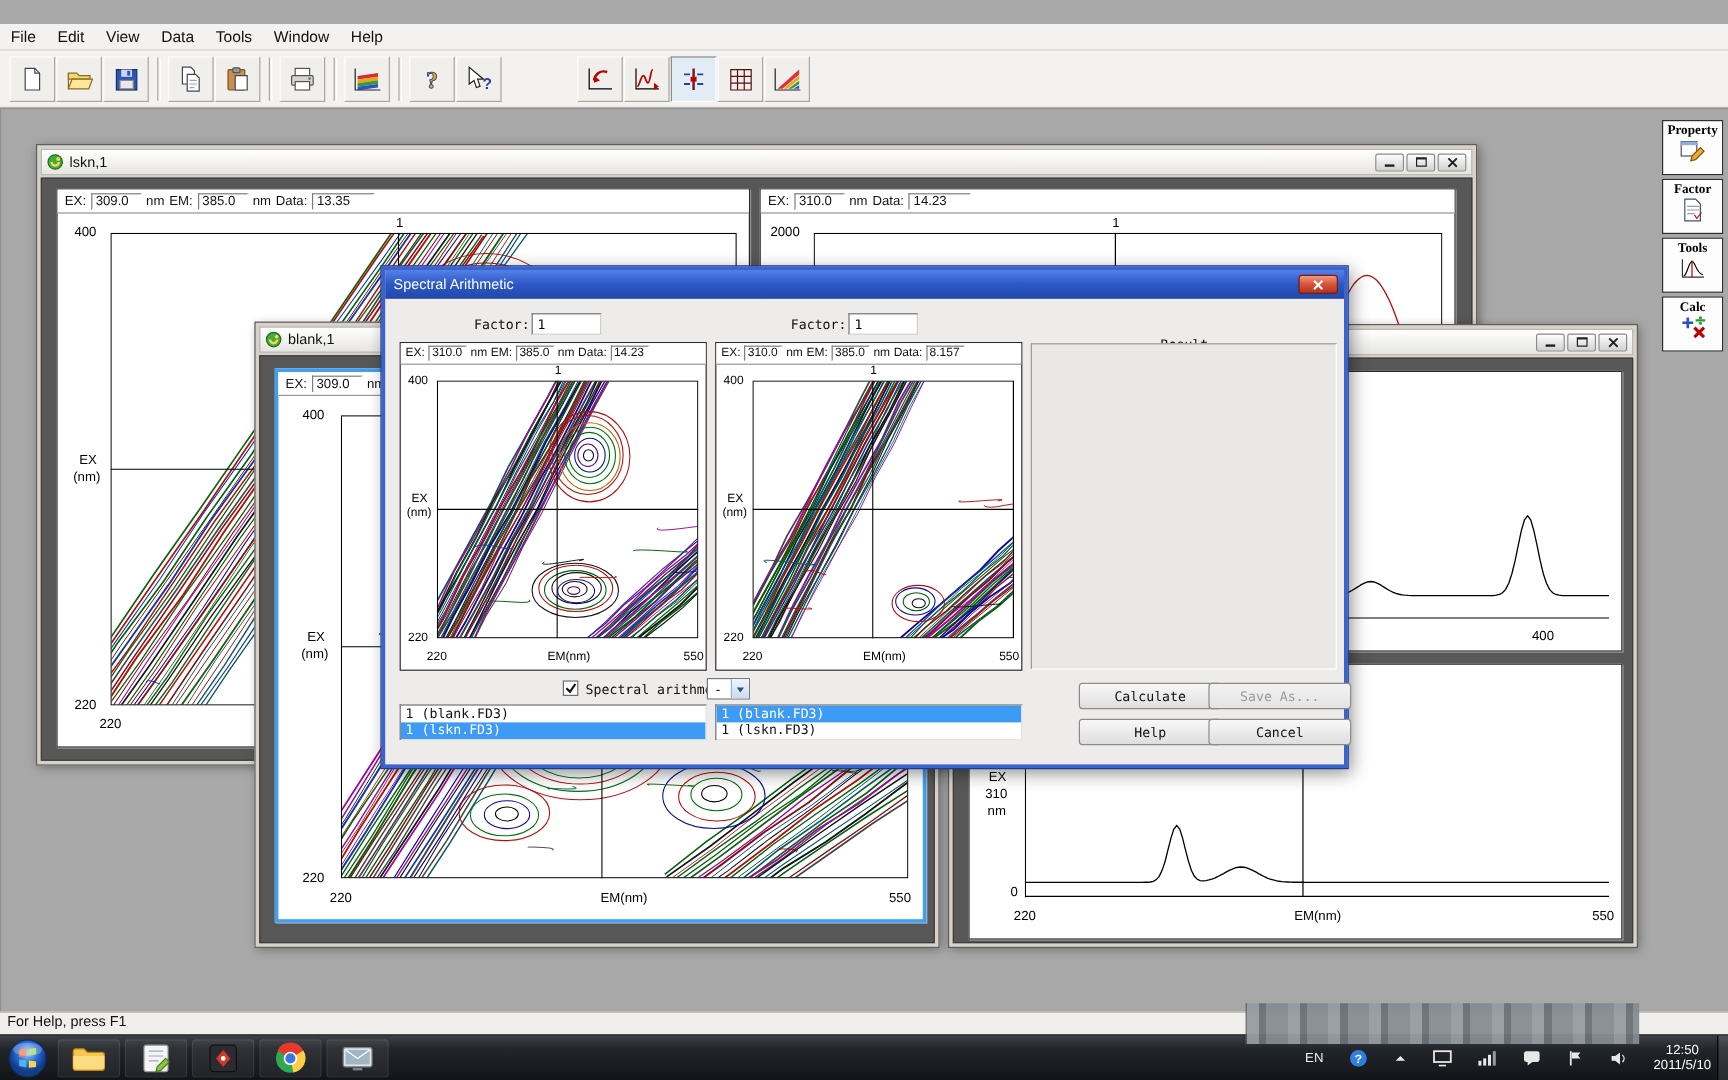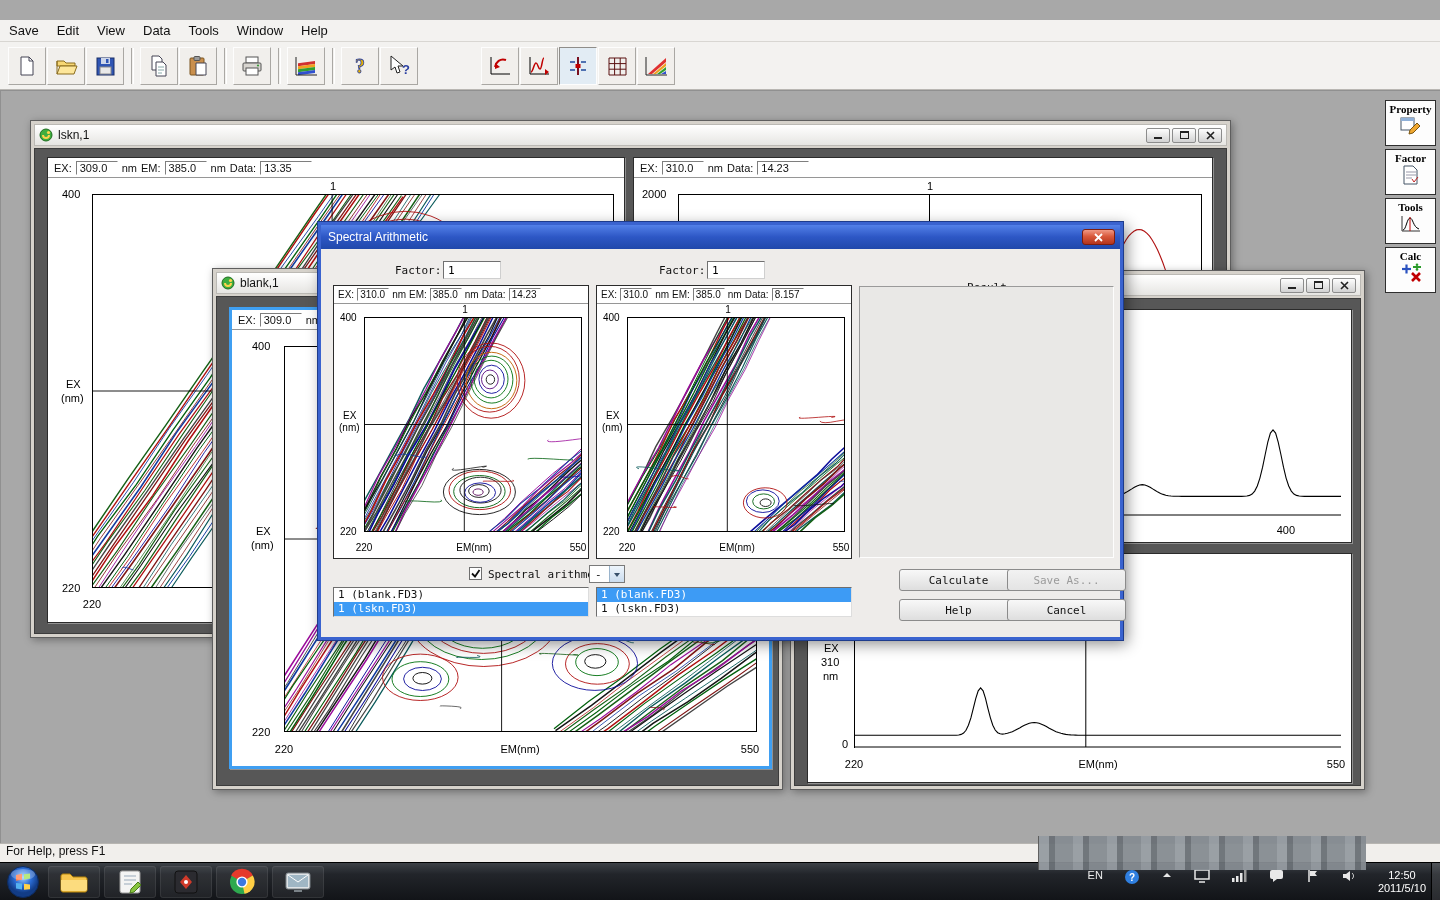--- a/index.html
+++ b/index.html
@@ -65,33 +65,33 @@
   .combo{position:absolute;width:36px;height:18px;background:#fff;border:1px solid #7a7a7a;display:flex}
   .combo .cval{flex:1;font:11px "DejaVu Sans Mono",monospace;padding:2px 0 0 5px}
   .combo .cbtn{width:15px;background:linear-gradient(#eef5fc,#cadcef);border-left:1px solid #9ab4cc;display:flex;align-items:center;justify-content:center}
   .carrow{width:0;height:0;border:3.5px solid transparent;border-top:4.5px solid #37506b;margin-top:4px}
 
   
   #statusbar{position:absolute;left:0;top:843px;width:100%;height:19px;background:#f1efec;border-top:1px solid #b7b5b1;font-size:12px;display:flex;align-items:flex-start;padding-left:6px}
   #taskbar{position:absolute;left:0;top:862px;width:100%;height:38px;background:linear-gradient(#3d4147,#22252a 30%,#121418);border-top:1px solid #000;display:flex;align-items:center;z-index:60}
   #startorb{margin:0 6px 0 6px;display:flex;align-items:center;justify-content:center}
   .tico{width:52px;height:32px;display:flex;align-items:center;justify-content:center;margin:0 2px;border-radius:3px;background:rgba(255,255,255,0.06);box-shadow:inset 0 0 0 1px rgba(255,255,255,0.08)}
-  #tray{margin-left:auto;display:flex;align-items:flex-start;gap:21px;padding-right:14px;color:#eee;font-size:11px}
+  #tray{margin-left:auto;display:flex;align-items:center;gap:21px;padding-right:14px;color:#eee;font-size:11px}
   #clock{text-align:center;line-height:13px;font-size:11px;color:#fff}
   #showdesk{position:absolute;right:0;top:0;width:9px;height:38px;background:rgba(255,255,255,.10);border-left:1px solid #000}
   #peek{position:absolute;left:1038px;top:836px;width:328px;height:34px;background:repeating-linear-gradient(90deg,#969ca2 0 10px,#6b7177 10px 16px,#868c92 16px 34px);opacity:.95;z-index:70;border-left:1px solid #5a5a5a}
 </style>
 </head>
 <body>
 
 <div id="screen">
 
 
   <div id="menubar">
-    <span>Save</span>
+    <span>File</span>
     <span>Edit</span>
     <span>View</span>
     <span>Data</span>
     <span>Tools</span>
     <span>Window</span>
     <span>Help</span>
   </div>
 
   <div id="toolbar">
     <span class="tbtn">

